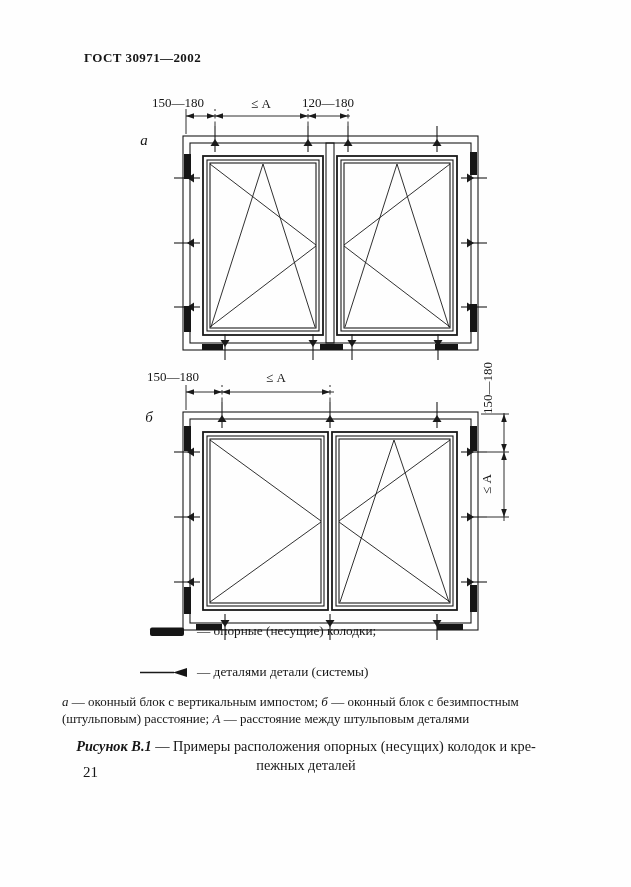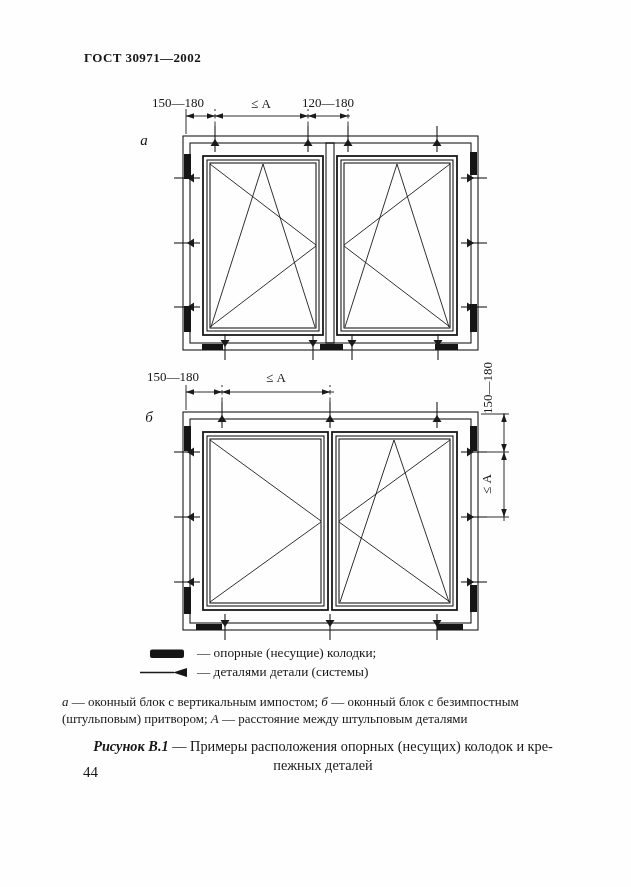--- a/index.html
+++ b/index.html
@@ -22,26 +22,26 @@
   .fastline{stroke:#1a1a1a;stroke-width:1.1;}
   .fasttri{fill:#1a1a1a;stroke:none;}
   .dimarrow{fill:#1a1a1a;stroke:none;}
   .dimtext{font-family:"Liberation Serif",serif;font-size:13px;fill:#161616;text-anchor:middle;}
   .dialetter{font-family:"Liberation Serif",serif;font-style:italic;font-size:15px;fill:#161616;text-anchor:middle;}
 
   
   .legend-row{position:absolute;left:140px;display:flex;align-items:center;}
   .legend-row .sym{width:50px;height:13px;flex:0 0 50px;}
   .legend-row .ltext{font-size:13.3px;margin-left:7px;white-space:nowrap;}
-  .lg1{top:645px;}
+  .lg1{top:623px;}
   .lg2{top:664px;}
 
   .notes{left:62px;top:694px;width:510px;text-align:left;font-size:13px;line-height:16.5px;}
   .notes i{font-style:italic;}
-  .figcap{left:68px;top:737px;width:510px;text-align:center;font-size:14.3px;line-height:18.5px;}
+  .figcap{left:51px;top:737px;width:510px;text-align:center;font-size:14.3px;line-height:18.5px;}
   .figcap .fl{font-weight:bold;font-style:italic;}
   .pgnum{left:83px;top:764px;font-size:15px;}
 </style>
 </head>
 <body>
 
 <div class="page">
 
   <div class="abs hdr">ГОСТ 30971—2002</div>
 
@@ -215,23 +215,23 @@
   <div class="legend-row lg2">
     <svg class="sym" viewBox="0 0 50 13">
       <line x1="0" y1="6.5" x2="34" y2="6.5" stroke="#1a1a1a" stroke-width="1.4"></line>
       <polygon points="33,6.5 47,2 47,11" fill="#151515"></polygon>
     </svg>
     <span class="ltext">— деталями детали (системы)</span>
   </div>
 
   <div class="abs notes">
     <i>а</i><span> — оконный блок с вертикальным импостом; </span><i>б</i><span> — оконный блок с безимпостным</span><br>
-    <span>(штульповым) притвором; </span><i>А</i><span> — расстояние между штульповым деталями</span>
+    <span>(штульповым) расстояние; </span><i>А</i><span> — расстояние между штульповым деталями</span>
   </div>
 
   <div class="abs figcap">
     <span class="fl">Рисунок В.1</span><span> — Примеры расположения опорных (несущих) колодок и кре-</span><br>
     <span>пежных деталей</span>
   </div>
 
-  <div class="abs pgnum">44</div>
+  <div class="abs pgnum">21</div>
 
 </div>
 
 </body></html>

